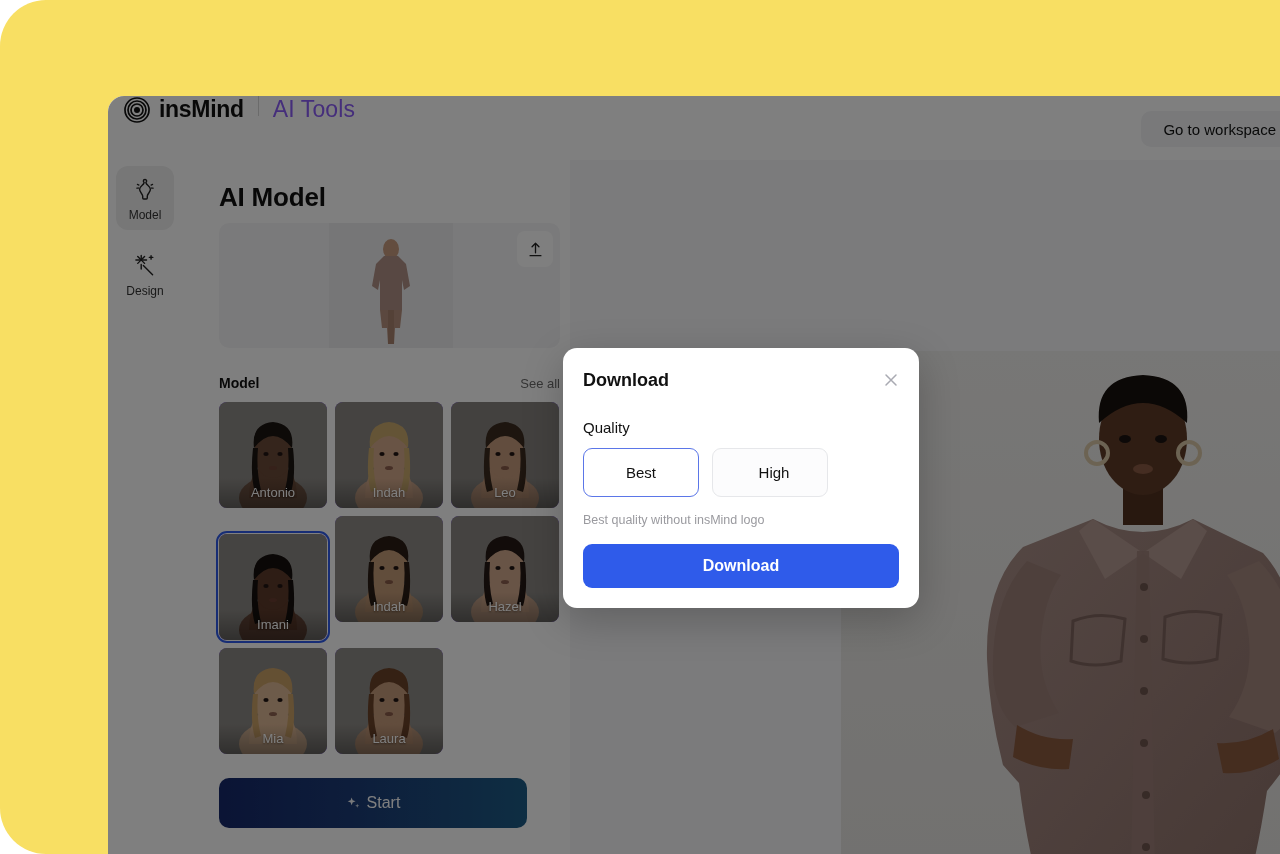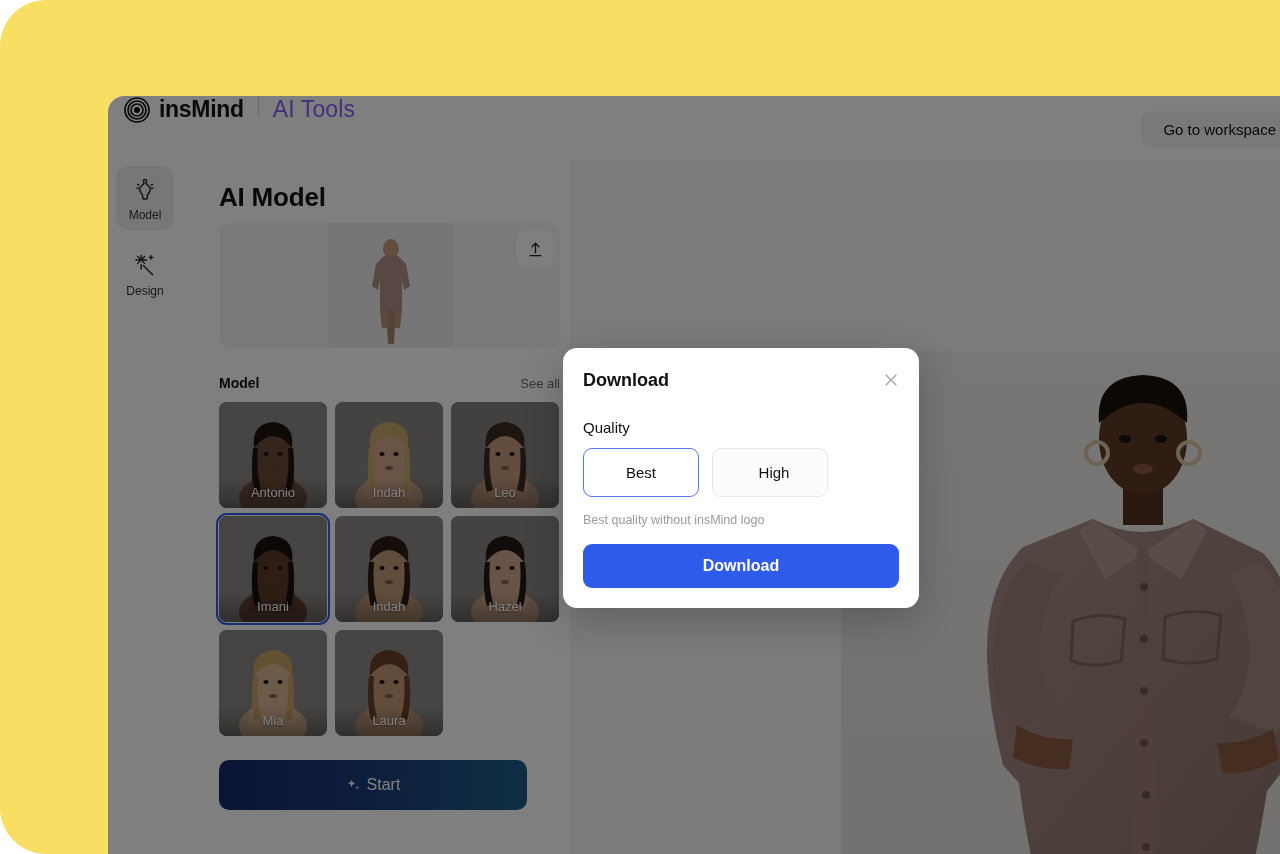--- a/index.html
+++ b/index.html
@@ -138,21 +138,21 @@
   }
   .model-card {
     position: relative;
     width: 108px; height: 106px;
     border-radius: 8px;
     overflow: hidden;
     cursor: pointer;
     background: #8b5cf6;
     padding-left: 19px;
   }
-  .model-card.selected { outline: 2px solid #2F5BEA; outline-offset: 1px; border-radius: 8px; }
+  .model-card.selected { outline: 2px solid #2F5BEA; outline-offset: 1px; border-radius: 8px; margin-top: 18px; }
   .model-card .face { position: absolute; inset: 0; }
   .model-name {
     position: absolute; left: 0; right: 0; bottom: 0;
     height: 30px; line-height: 30px;
     text-align: center;
     font-size: 13px; color: #ffffff;
     text-shadow: 0 1px 2px rgba(0,0,0,.5);
     background: linear-gradient(to top, rgba(0,0,0,.30), rgba(0,0,0,0));
   }
 

